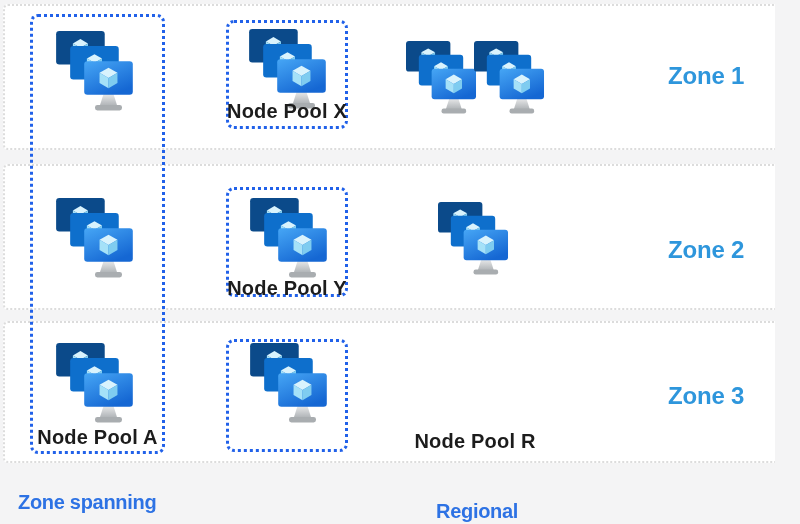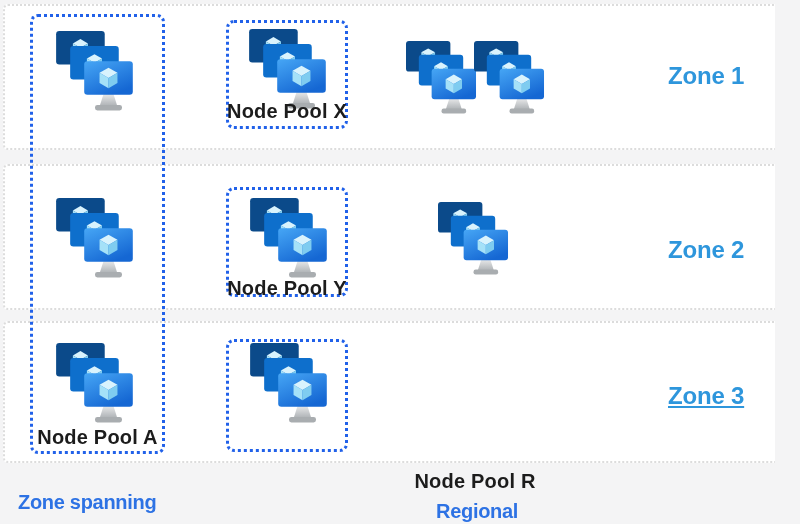--- a/index.html
+++ b/index.html
@@ -33,21 +33,21 @@
   .row-1{top:4px;height:146px;}
   .row-2{top:164px;height:146px;}
   .row-3{top:321px;height:142px;}
   .zone-label{
     position:absolute;left:668px;width:120px;
     color:var(--zone-label-blue);
     font-size:24px;font-weight:bold;letter-spacing:-.2px;
   }
   .zl-1{top:62px;}
   .zl-2{top:236px;}
-  .zl-3{top:382px;text-decoration:underline;}
+  .zl-3{top:382px;}
   .pool-box{
     position:absolute;
     border:3px dotted var(--accent-border-blue);
     border-radius:8px;
     box-sizing:border-box;
     background:transparent;
   }
   .box-a{left:30px;top:14px;width:135px;height:440px;}
   .box-x{left:226px;top:20px;width:122px;height:109px;}
   .box-y{left:226px;top:187px;width:122px;height:110px;}
@@ -55,21 +55,21 @@
   .pool-label{
     position:absolute;
     color:var(--pool-label-color);
     font-size:20px;font-weight:bold;letter-spacing:.2px;
     text-align:center;
   }
   .pl-a{left:30px;top:426px;width:135px;}
   .pl-x{left:226px;top:100px;width:122px;}
   .pl-y{left:226px;top:277px;width:122px;}
   .pl-z{left:226px;top:431px;width:122px;}
-  .pl-r{left:410px;top:430px;width:130px;margin-top:40px;}
+  .pl-r{left:410px;top:430px;width:130px;}
   .strategy-label{
     position:absolute;top:491px;
     color:var(--strategy-label-blue);
     font-size:20px;font-weight:bold;letter-spacing:-.3px;
   }
   .sl-spanning{left:18px;}
   .sl-aligned{left:218px;}
   .sl-regional{left:436px;margin-top:9px;}
   .cluster{position:absolute;width:78px;height:81px;}
   .cluster.small{width:71px;height:74px;}

